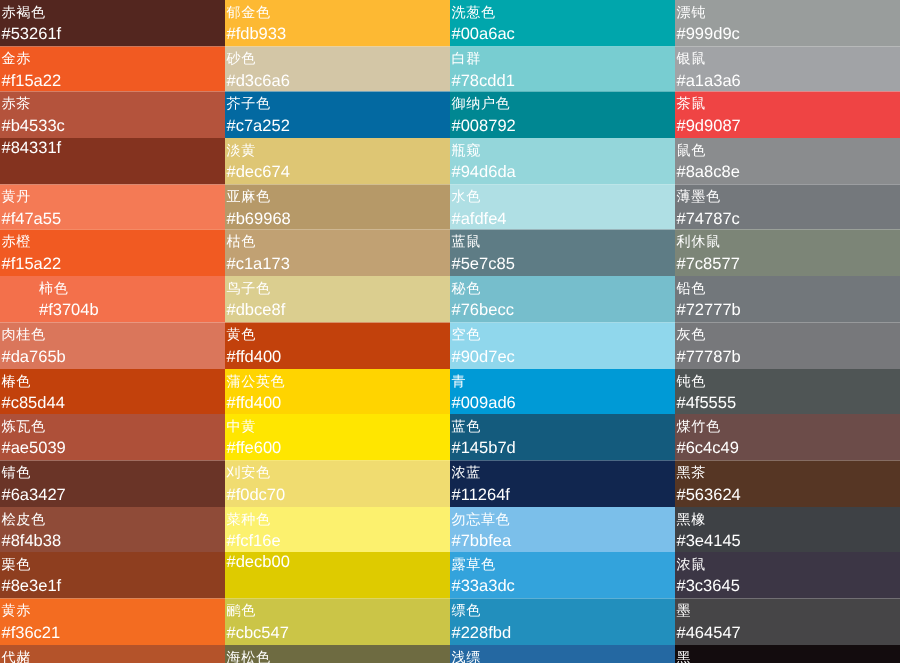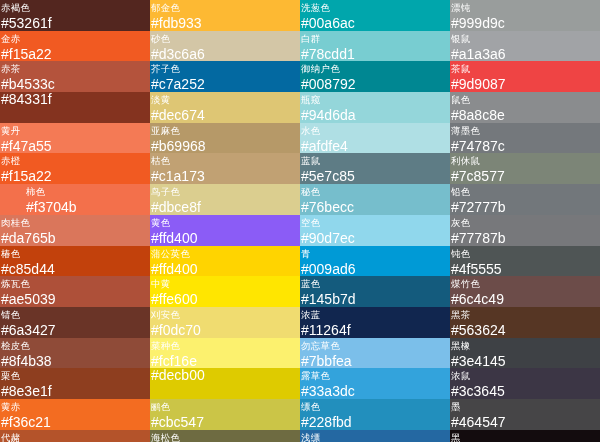--- a/index.html
+++ b/index.html
@@ -31,21 +31,21 @@
     display:block;
     font-size:9.4px;
     letter-spacing:0.42px;
     line-height:16px;
     height:16px;
     color:#ffffff;
     white-space:nowrap;
   }
   .swatch-hex {
     display:block;
-    font-size:14px;
+    font-size:11px;
     line-height:15px;
     height:15px;
     color:#ffffff;
     white-space:nowrap;
   }
 </style>
 </head>
 <body>
 
 <div id="palette">
@@ -131,21 +131,21 @@
         <span class="swatch-hex">#b69968</span>
       </div>
       <div class="swatch" style="background: rgb(193, 161, 115);">
         <span class="swatch-name">枯色</span>
         <span class="swatch-hex">#c1a173</span>
       </div>
       <div class="swatch" style="background: rgb(219, 206, 143);">
         <span class="swatch-name">鸟子色</span>
         <span class="swatch-hex">#dbce8f</span>
       </div>
-      <div class="swatch" style="background: #8b5cf6;">
+      <div class="swatch" style="background: #c2410c;">
         <span class="swatch-name">黄色</span>
         <span class="swatch-hex">#ffd400</span>
       </div>
       <div class="swatch" style="background: rgb(255, 212, 0);">
         <span class="swatch-name">蒲公英色</span>
         <span class="swatch-hex">#ffd400</span>
       </div>
       <div class="swatch" style="background: rgb(255, 230, 0);">
         <span class="swatch-name">中黄</span>
         <span class="swatch-hex">#ffe600</span>

